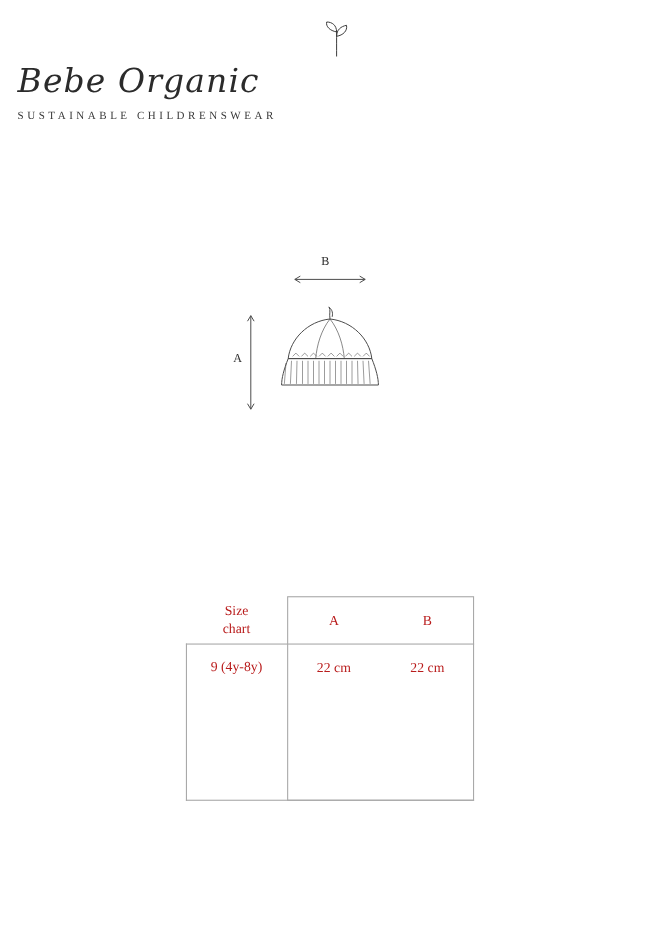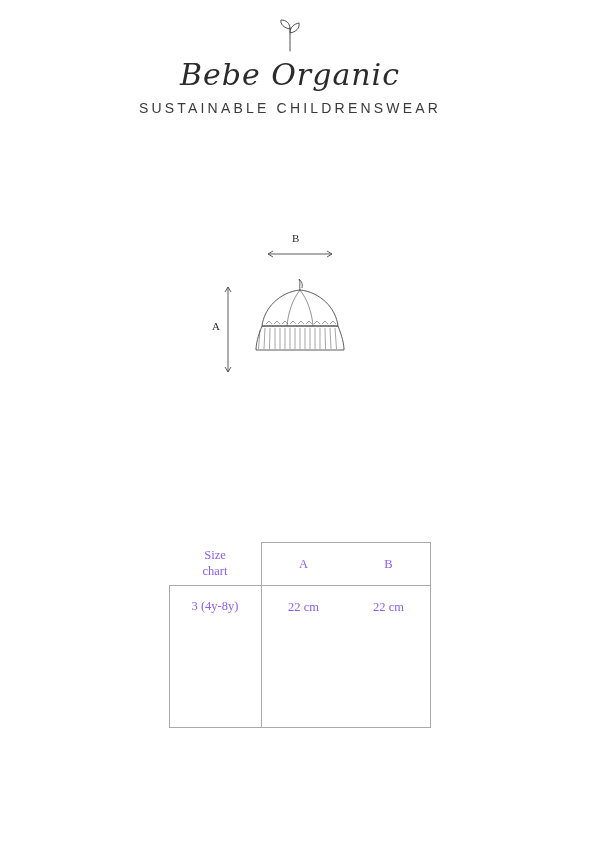--- a/index.html
+++ b/index.html
@@ -13,42 +13,42 @@
     position: relative;
     font-family: "Liberation Serif", serif;
     color: #2e2e2e;
     overflow: hidden;
   }
 
   
   .brand {
     position: absolute;
     top: 18px;
-    left: 0;
+    left: 16px;
     width: 580px;
-    text-align: center;
+    text-align: left;
   }
   .brand-mark {
     display: block;
     margin: 0 auto 4px auto;
     width: 40px;
     height: 36px;
   }
   .brand-name {
     font-family: "DejaVu Serif", serif;
     font-style: italic;
     font-size: 30px;
     letter-spacing: 1px;
     color: #2b2b2b;
     line-height: 1.1;
     margin: 0;
   }
   .brand-tagline {
-    font-family: Liberation Sans, sans-serif;
-    font-size: 14px;
+    font-family: Liberation Serif, serif;
+    font-size: 10px;
     letter-spacing: 3.2px;
     color: #3a3a3a;
     margin-top: 9px;
   }
 
   
   .diagram {
     position: absolute;
     top: 232px;
     left: 200px;
@@ -66,21 +66,21 @@
 
   
   .size-table {
     position: absolute;
     top: 542px;
     left: 169px;
     width: 262px;
     border-collapse: collapse;
     font-family: "Liberation Serif", serif;
     font-size: 12.5px;
-    color: #8b5cf6;
+    color: #b91c1c;
   }
   .size-table td, .size-table th {
     font-weight: normal;
     text-align: center;
     vertical-align: middle;
     padding: 0;
   }
   .size-table .hdr-row th { height: 44px; }
   .size-table .data-row td { height: 42px; }
 
@@ -220,19 +220,19 @@
       <th class="cell-corner">
         <div>Size</div>
         <div>chart</div>
       </th>
       <th class="cell-a">A</th>
       <th class="cell-b">B</th>
     </tr>
 
 
     <tr class="data-row">
-      <td class="cell-corner">3 (4y-8y)</td>
+      <td class="cell-corner">9 (4y-8y)</td>
       <td class="cell-a">22 cm</td>
       <td class="cell-b">22 cm</td>
     </tr>
 
   </tbody>
 </table>
 
 </body></html>

